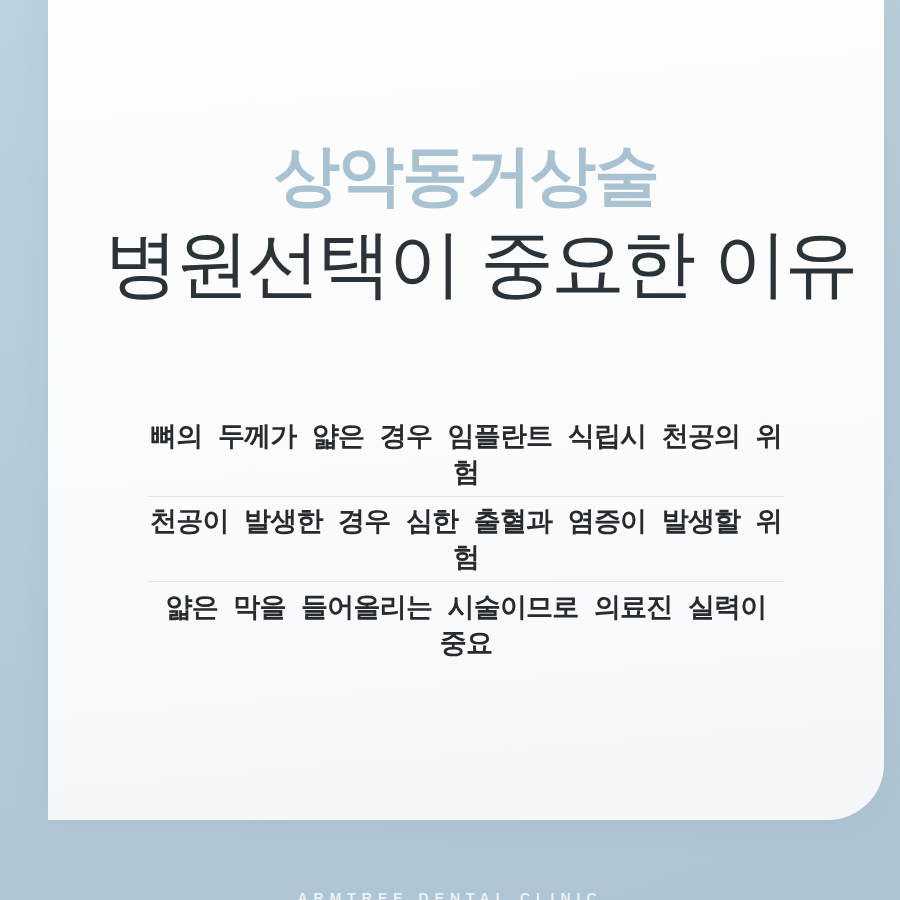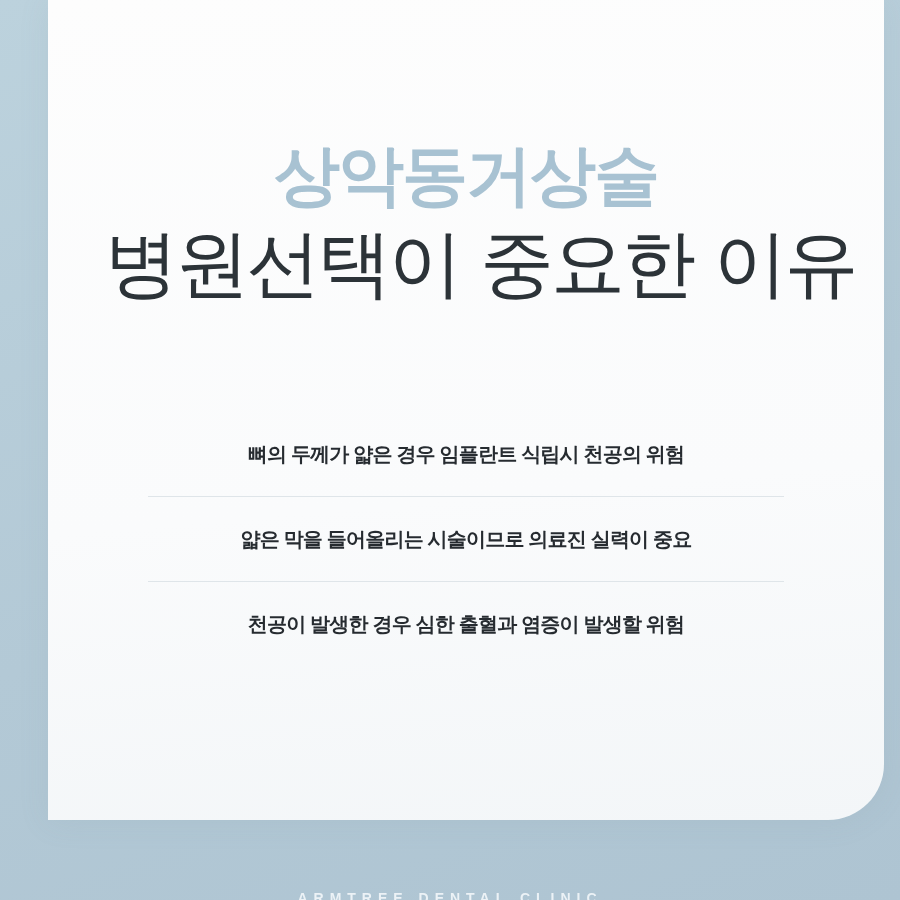--- a/index.html
+++ b/index.html
@@ -68,27 +68,28 @@
     position: absolute;
     left: 100px;
     top: 412px;
     width: 636px;
   }
   .row {
     height: 85px;
     display: flex;
     align-items: center;
     justify-content: center;
-    font-family: Liberation Sans, sans-serif;
-    font-size: 20px;
+    font-family: Liberation Mono, monospace;
+    font-size: 27px;
     font-weight: bold;
     letter-spacing: -0.8px;
     color: #262b30;
     border-bottom: 1px solid #dfe5e9;
     box-sizing: border-box;
+    text-align: center;
   }
   .row:last-child {
     border-bottom: none;
   }
   .footer {
     position: absolute;
     left: 0;
     top: 845px;
     width: 900px;
     text-align: center;
@@ -107,21 +108,21 @@
 
   <div class="card">
 
     <div class="titles">
       <div class="title-top">상악동거상술</div>
       <div class="title-main">병원선택이 중요한 이유</div>
     </div>
 
     <div class="list">
       <div class="row">뼈의 두께가 얇은 경우 임플란트 식립시 천공의 위험</div>
+      <div class="row">천공이 발생한 경우 심한 출혈과 염증이 발생할 위험</div>
       <div class="row">얇은 막을 들어올리는 시술이므로 의료진 실력이 중요</div>
-      <div class="row">천공이 발생한 경우 심한 출혈과 염증이 발생할 위험</div>
     </div>
 
   </div>
 
   <div class="footer">ARMTREE DENTAL CLINIC</div>
 
 </div>
 
 </body></html>

